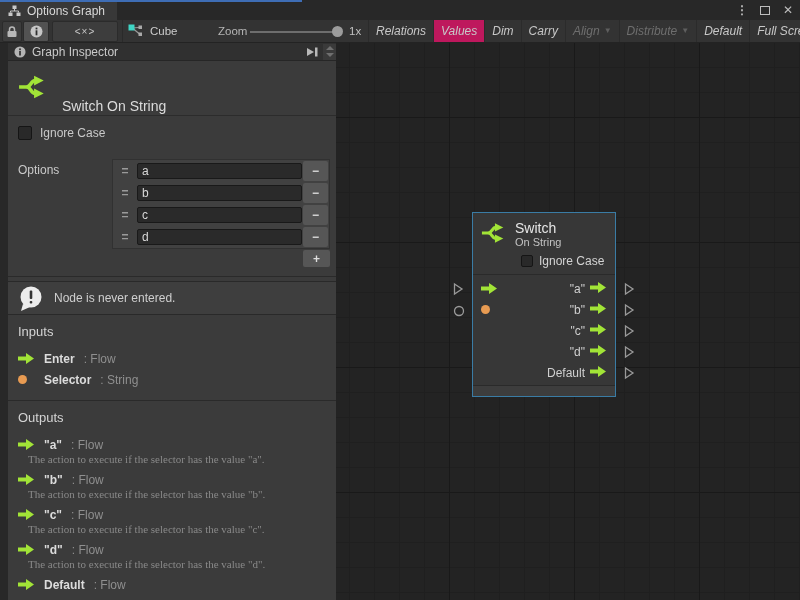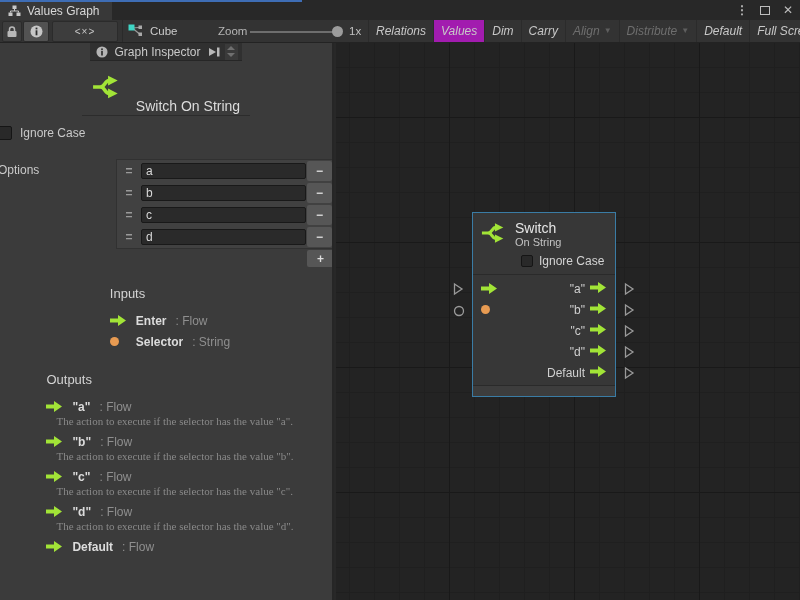--- a/index.html
+++ b/index.html
@@ -26,28 +26,28 @@
   .code-glyph { color:#c8c8c8; font-size:10px; letter-spacing:1px; }
   .graph-ref { position:absolute; left:128px; top:0; height:22px; display:flex; align-items:center; gap:6px; color:#cccccc; font-size:11.5px; }
   .tb-sep { position:absolute; top:0; width:1px; height:22px; background:#2a2a2a; }
   .zoom-label { position:absolute; left:218px; top:5px; color:#b5b5b5; font-size:11.5px; }
   .zoom-track { position:absolute; left:250px; top:11px; width:86px; height:2px; background:#6e6e6e; }
   .zoom-handle { position:absolute; left:332px; top:6px; width:11px; height:11px; border-radius:50%; background:#9c9c9c; }
   .zoom-value { position:absolute; left:349px; top:5px; color:#c0c0c0; font-size:11.5px; }
   .view-buttons { position:absolute; left:368px; top:0; right:0; height:22px; display:flex;font-style:italic; }
   .vbtn { height:22px; line-height:22px; padding:0 7px; color:#c8c8c8; border-left:1px solid #2b2b2b;
     white-space:nowrap; font-size:12px; display:flex; align-items:center; gap:4px; }
-  .vbtn.active { background:#a21caf; }
+  .vbtn.active { background:#be185d; }
   .vbtn.disabled { color:#6e6e6e; }
   .caret { font-size:8px; color:#8a8a8a; }
   .vbtn.disabled .caret { color:#5f5f5f; }
 
   
-  .inspector { position:absolute; left:0; top:43px; width:334px; height:557px; background:#3b3b3b;
-    border-right:2px solid #262626; display:flex; flex-direction:column; overflow:hidden;align-items:center; }
+  .inspector { position:absolute; left:8px; top:43px; width:334px; height:557px; background:#3b3b3b;
+    border-right:2px solid #262626; display:flex; flex-direction:column; overflow:hidden; }
   .ins-header { height:18px; flex:0 0 18px; background:#303030; border-bottom:1px solid #262626;
     display:flex; align-items:center; gap:6px; padding:0 4px 0 6px; color:#c9c9c9; }
   .ins-header-right { margin-left:auto; display:flex; align-items:center; gap:4px; }
   .scrollmini { width:13px; height:16px; display:flex; flex-direction:column; align-items:center; justify-content:center; gap:3px; background:#3a3a3a; }
   .tri-up { width:0; height:0; border-left:4px solid transparent; border-right:4px solid transparent; border-bottom:4px solid #6f6f6f; }
   .tri-down { width:0; height:0; border-left:4px solid transparent; border-right:4px solid transparent; border-top:4px solid #6f6f6f; }
   .ins-title { flex:0 0 55px; border-bottom:1px solid #2c2c2c; display:flex; align-items:center; gap:14px; padding:0 10px; }
   .ins-title-text { font-size:14px; color:#dcdcdc;margin-top:36px; }
   .ins-form { padding:7px 10px 9px 10px; }
   .row-check { display:flex; align-items:center; gap:8px; height:20px; color:#c9c9c9; }
@@ -62,21 +62,21 @@
     color:#d8d8d8; padding:0 4px; font-size:12px; font-family:"Liberation Sans",sans-serif; outline:none; }
   .opt-minus { width:25px; height:20px; margin:1px 1px; background:#565656; border-radius:2px; color:#ddd;
     display:flex; align-items:center; justify-content:center; font-weight:bold; }
   .opt-footer { display:flex; justify-content:flex-end; margin-top:1px; }
   .opt-plus { width:27px; height:17px; background:#565656; border-radius:2px; color:#ddd;
     display:flex; align-items:center; justify-content:center; font-weight:bold; }
   .divider { height:1px; background:#2a2a2a; flex:0 0 1px; }
   .warning { margin-top:4px; background:#3e3e3e; border-top:1px solid #292929; border-bottom:1px solid #292929;
     display:flex; align-items:center; gap:10px; padding:4px 10px; min-height:34px; }
   .warn-text { color:#cfcfcf; }
-  .section { padding:9px 10px 10px 18px; }
+  .section { padding:9px 10px 10px 10px; }
   .sec-header { color:#d4d4d4; font-size:13px; margin-bottom:9px; }
   .io-row { display:flex; align-items:center; gap:9px; height:21px; }
   .io-icon { width:17px; display:flex; justify-content:flex-start; }
   .io-name { font-weight:bold; color:#dcdcdc; }
   .io-type { color:#8f8f8f; }
   .io-desc { margin:-2px 0 3px 10px; color:#898989; font-size:11px; line-height:13px;font-family:Liberation Serif, serif; }
   .dot { width:9px; height:9px; border-radius:50%; }
   .ins-filler { flex:1 1 auto; border-top:1px solid #2a2a2a; margin-top:2px; }
 
   
@@ -114,21 +114,21 @@
 
   <div class="tabbar">
     <div class="accent-line"></div>
     <div class="tab">
       <svg width="13" height="12" viewBox="0 0 13 12">
         <rect x="4.5" y="0.5" width="4" height="3.5" fill="#c8c8c8"></rect>
         <rect x="0.5" y="7.5" width="4" height="3.5" fill="#c8c8c8"></rect>
         <rect x="8.5" y="7.5" width="4" height="3.5" fill="#c8c8c8"></rect>
         <path d="M6.5 4 V6 M2.5 7.5 V6 H10.5 V7.5" stroke="#c8c8c8" fill="none"></path>
       </svg>
-      <span>Values Graph</span>
+      <span>Options Graph</span>
     </div>
     <div class="win-controls">
       <span class="wc wc-dots">⋮</span>
       <span class="wc-max"></span>
       <span class="wc">✕</span>
     </div>
   </div>
 
   <div class="toolbar">
     <div class="tool-btn" style="left:2px;width:20px;">
@@ -256,20 +256,29 @@
               </div>
             </div>
           <div class="opt-footer">
             <div class="opt-plus">+</div>
           </div>
         </div>
       </div>
     </div>
 
     <div class="divider"></div>
+    <div class="warning">
+      <svg width="26" height="27" viewBox="0 0 26 27">
+        <circle cx="13" cy="12" r="10.5" fill="#ececec"></circle>
+        <polygon points="5,19 3,26 12,22" fill="#ececec"></polygon>
+        <rect x="11.7" y="5.5" width="2.6" height="8.5" rx="1" fill="#333"></rect>
+        <rect x="11.7" y="16" width="2.6" height="2.6" rx="1" fill="#333"></rect>
+      </svg>
+      <span class="warn-text">Node is never entered.</span>
+    </div>
 
     <div class="section">
       <div class="sec-header">Inputs</div>
       <div>
           <div class="io-row">
             <span class="io-icon">
               <svg width="17" height="11" viewBox="0 0 17 11">
                 <polygon points="0,3.5 8,3.5 8,0 16,5.5 8,11 8,7.5 0,7.5" fill="#a2e437"></polygon>
               </svg>
             </span>

